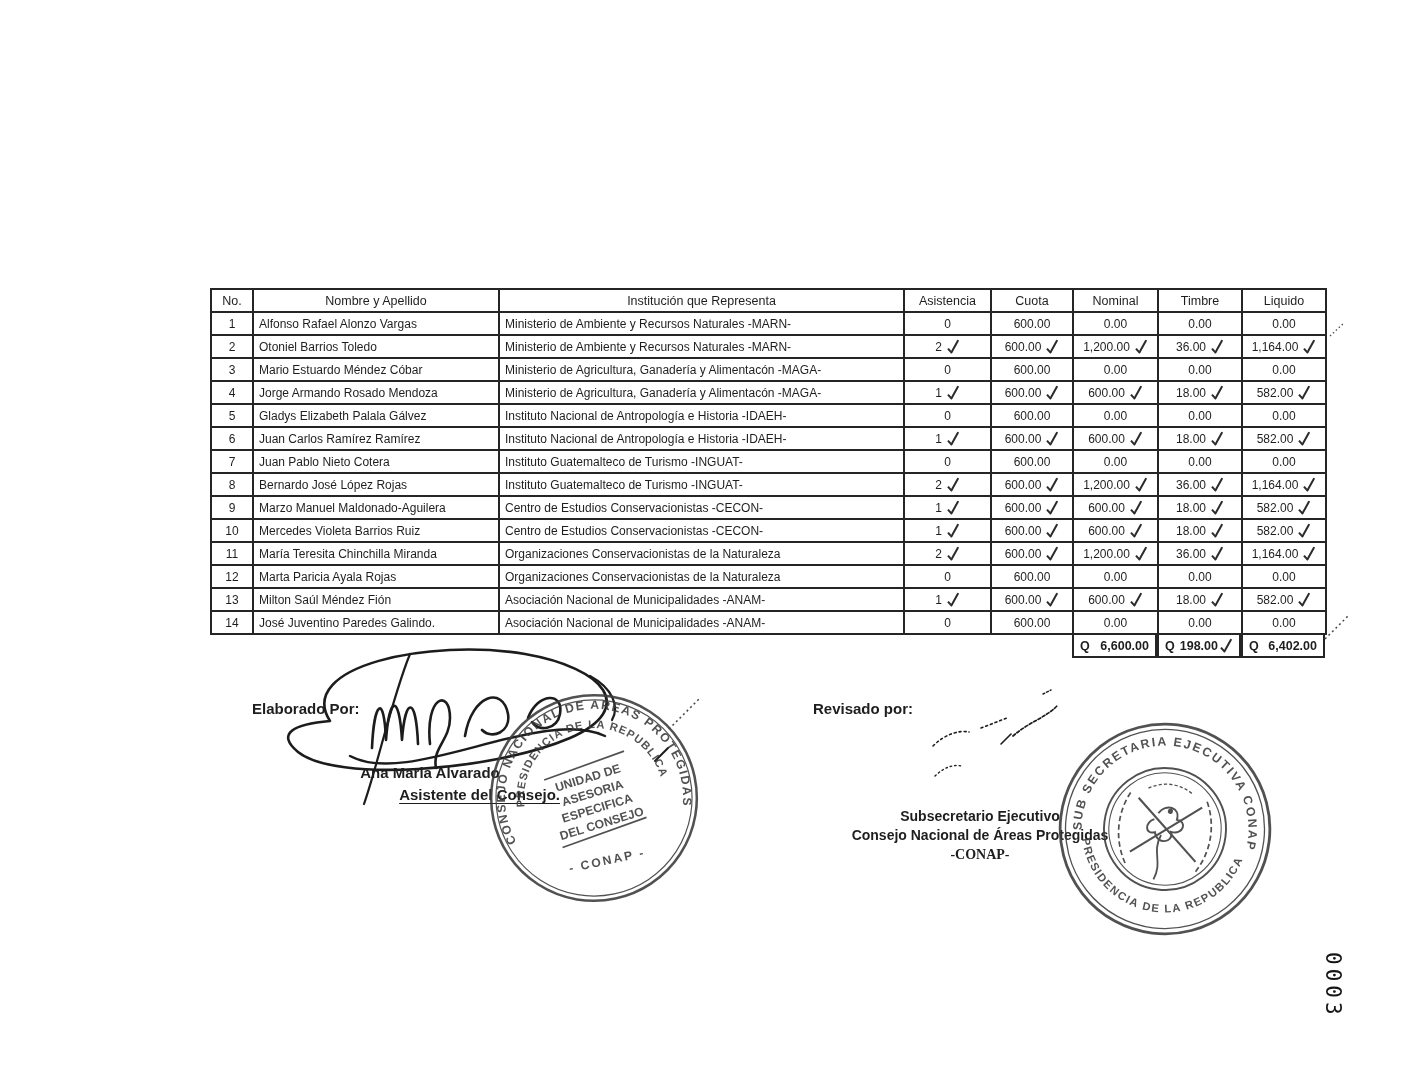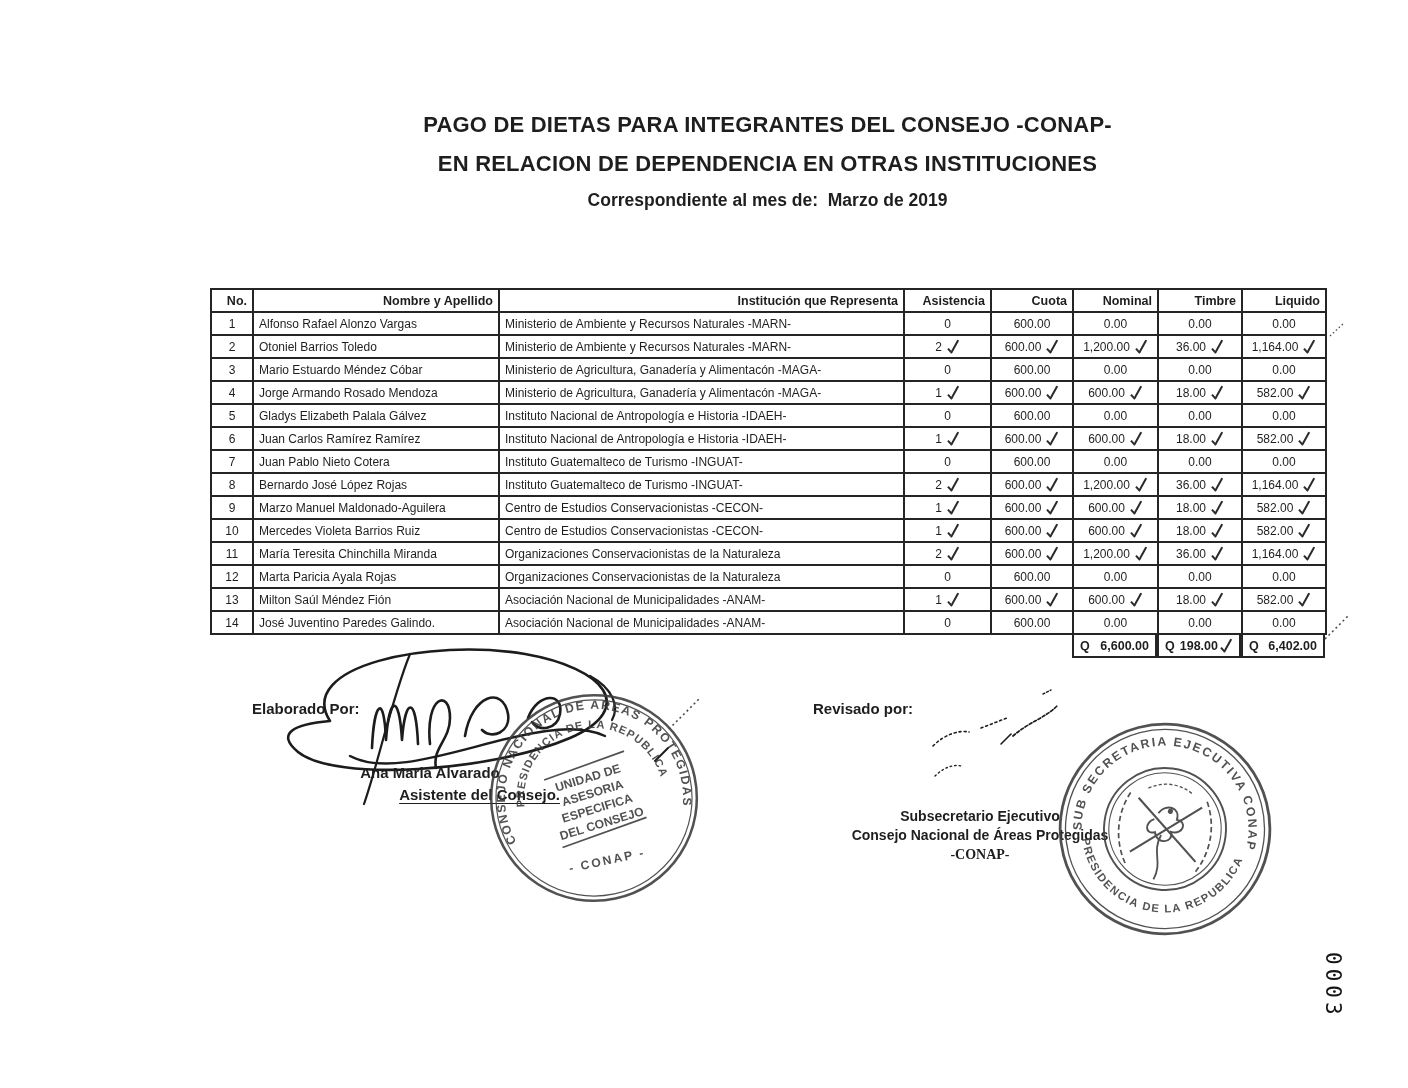--- a/index.html
+++ b/index.html
@@ -14,21 +14,21 @@
   .title-block { position: absolute; left: 210px; top: 112px; width: 1115px; text-align: center; }
   .title-line1, .title-line2 { font-size: 22px; font-weight: bold; letter-spacing: .2px; margin-bottom: 13px; }
   .title-line3 { font-size: 17.5px; font-weight: bold; white-space: pre; }
   
   table.main { position: absolute; left: 210px; top: 288px; width: 1115px;
     border-collapse: collapse; table-layout: fixed; }
   table.main th, table.main td {
     border: 2px solid #252525; padding: 0 5px; height: 23px;
     font-size: 12px; overflow: hidden; white-space: nowrap;
   }
-  table.main th { font-size: 12.5px; font-weight: bold; text-align: right; }
+  table.main th { font-size: 12.5px; font-weight: normal; text-align: center; }
   td.c-no, td.c-num { text-align: center; }
   td.c-left { text-align: left; padding-left: 6px; }
   
   .tick { position: relative; display: inline-block; width: 13px; height: 13px;
           margin-left: 5px; vertical-align: -2px; }
   .tick::before { content:""; position:absolute; left:7px; top:-1px; width:1.8px; height:14px;
           background:#2b2b2b; transform: rotate(29deg); border-radius:2px; }
   .tick::after { content:""; position:absolute; left:2px; top:8px; width:1.8px; height:6px;
           background:#2b2b2b; transform: rotate(-42deg); }
   
@@ -52,25 +52,20 @@
   
   .page-number { position: absolute; left: 1345px; top: 952px; width: 96px;
     transform: rotate(90deg); transform-origin: 0 0;
     font-family: "DejaVu Sans Mono", monospace; font-size: 21px; letter-spacing: 4px; color: #141414; }
 </style>
 </head>
 <body>
 
 <div class="page">
 
-  <div class="title-block">
-    <div class="title-line1">PAGO DE DIETAS PARA INTEGRANTES DEL CONSEJO -CONAP-</div>
-    <div class="title-line2">EN RELACION DE DEPENDENCIA EN OTRAS INSTITUCIONES</div>
-    <div class="title-line3">Correspondiente al mes de:  Marzo de 2019</div>
-  </div>
 
   <table class="main">
     <colgroup>
       <col style="width:42px">
         <col style="width:246px">
         <col style="width:405px">
         <col style="width:87px">
       <col style="width:82px">
         <col style="width:85px">
         <col style="width:84px">

